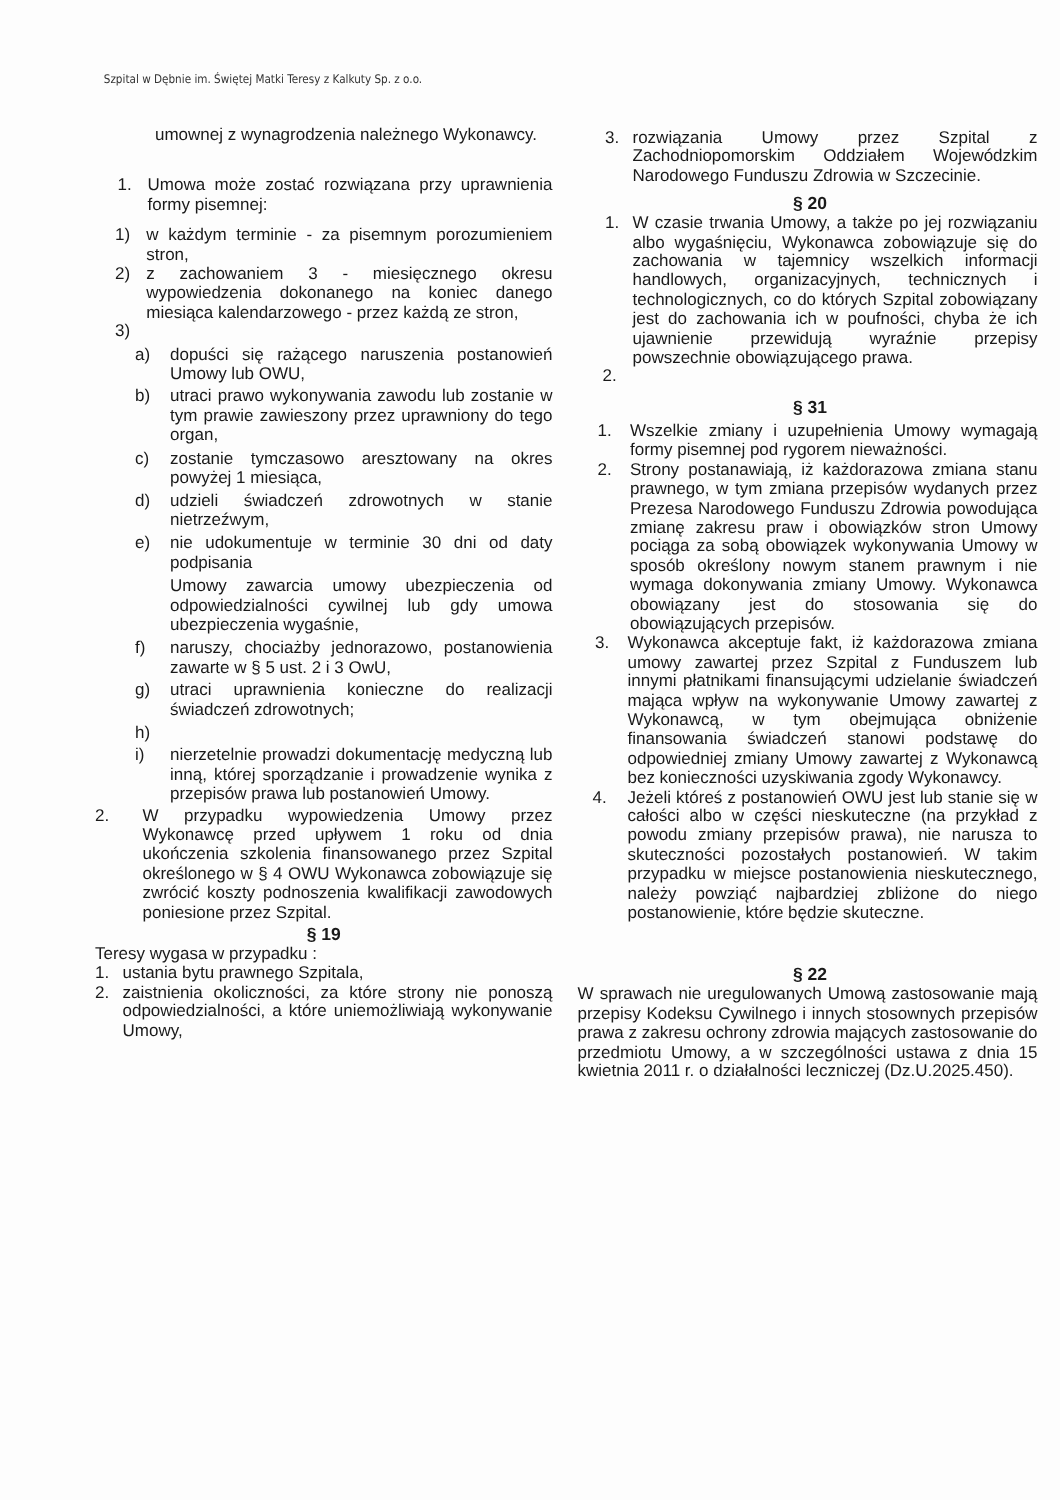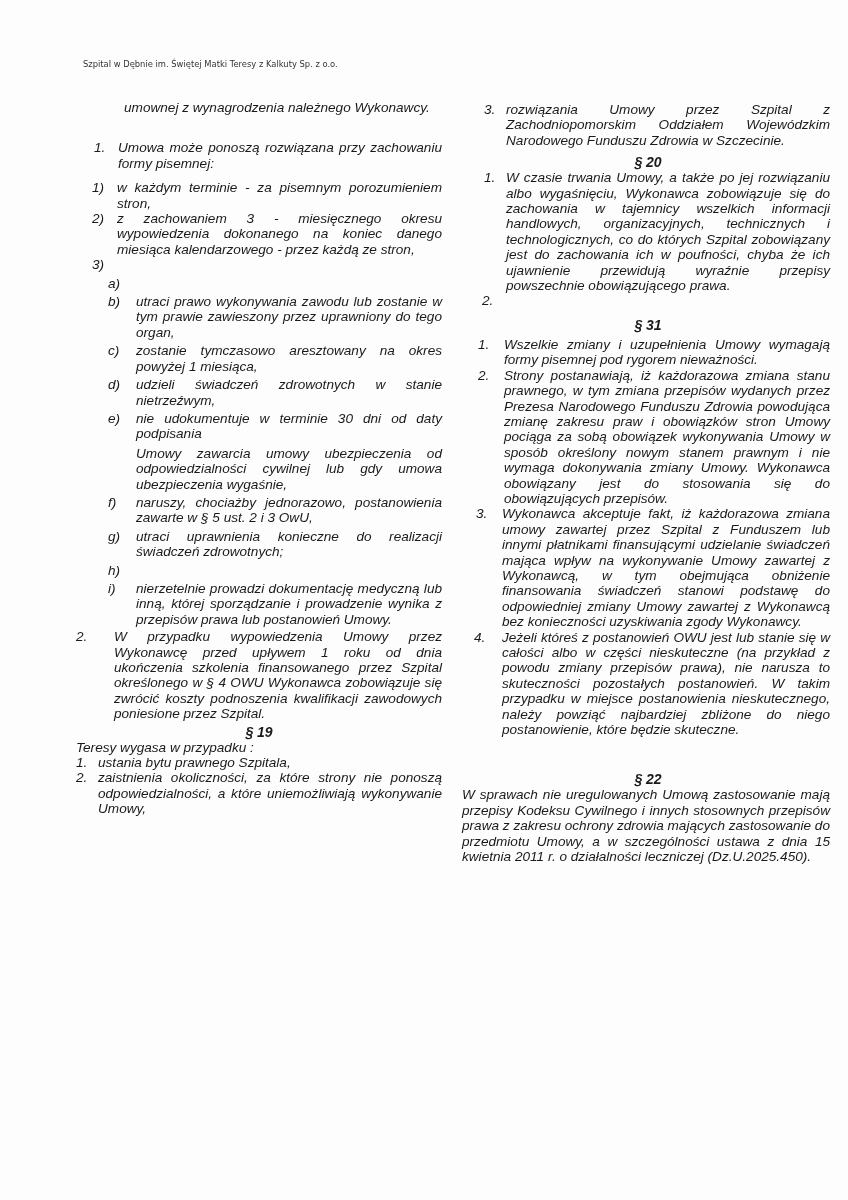--- a/index.html
+++ b/index.html
@@ -4,21 +4,21 @@
 <style>
   html, body { margin: 0; padding: 0; }
   body {
     width: 848px; height: 1200px; background: #fdfdfd; position: relative; overflow: hidden;
     font-family: "Liberation Sans", sans-serif; color: #1a1a1a;
   }
   .header {
     position: absolute; left: 83px; top: 58px; font-size: 9.5px; color: #333;
     font-family: "DejaVu Sans", sans-serif; transform: scaleX(0.88); transform-origin: left top;
   }
-  .col { position: absolute; font-size: 13.6px; line-height: 15.4px; font-style: italic; }
+  .col { position: absolute; font-size: 13.6px; line-height: 15.4px; }
   .col.left { left: 76px; top: 100px; width: 366px; }
   .col.right { left: 466px; top: 102px; width: 364px; }
   .jt { text-align: justify; }
   .heading { text-align: center; font-weight: bold; font-size: 14px; margin: 0; line-height: 16px; }
   .item { display: flex; }
   .num { flex: 0 0 auto; }
   .body { flex: 1 1 auto; text-align: justify; }
   .lvl1 .num { width: 22px; text-align: left; }
   .lvl2 .num { width: 25px; padding-left: 16px; }
   .lvl3 .num { width: 28px; padding-left: 32px; }
@@ -28,37 +28,38 @@
 <body>
 
 <div class="header">Szpital  w Dębnie im. Świętej Matki Teresy z Kalkuty Sp. z o.o.</div>
 
 <div class="col left">
   <p class="jt" style="padding-left:48px;">umownej z wynagrodzenia należnego Wykonawcy.</p>
 
   <div style="height:25px"></div>
   <div class="item lvl1">
     <span class="num" style="padding-left:18px;width:24px">1.</span>
-    <span class="body">Umowa może ponoszą rozwiązana przy zachowaniu formy pisemnej:</span>
+    <span class="body">Umowa może zostać rozwiązana przy uprawnienia formy pisemnej:</span>
   </div>
   <div style="height:9px"></div>
   <div class="item lvl2">
     <span class="num">1)</span>
     <span class="body">w każdym terminie - za pisemnym porozumieniem stron,</span>
   </div>
   <div class="item lvl2">
     <span class="num">2)</span>
     <span class="body">z zachowaniem 3 - miesięcznego okresu wypowiedzenia dokonanego na koniec danego miesiąca kalendarzowego - przez każdą ze stron,</span>
   </div>
   <div class="item lvl2">
     <span class="num">3)</span>
   </div>
 
   <div class="item lvl3" style="margin-top:3px">
     <span class="num">a)</span>
+    <span class="body">dopuści się rażącego naruszenia postanowień Umowy lub OWU,</span>
   </div>
   <div class="item lvl3" style="margin-top:3px">
     <span class="num">b)</span>
     <span class="body">utraci prawo wykonywania zawodu lub zostanie w tym prawie zawieszony przez uprawniony do tego organ,</span>
   </div>
   <div class="item lvl3" style="margin-top:3px">
     <span class="num">c)</span>
     <span class="body">zostanie tymczasowo aresztowany na okres powyżej 1 miesiąca,</span>
   </div>
   <div class="item lvl3" style="margin-top:3px">

